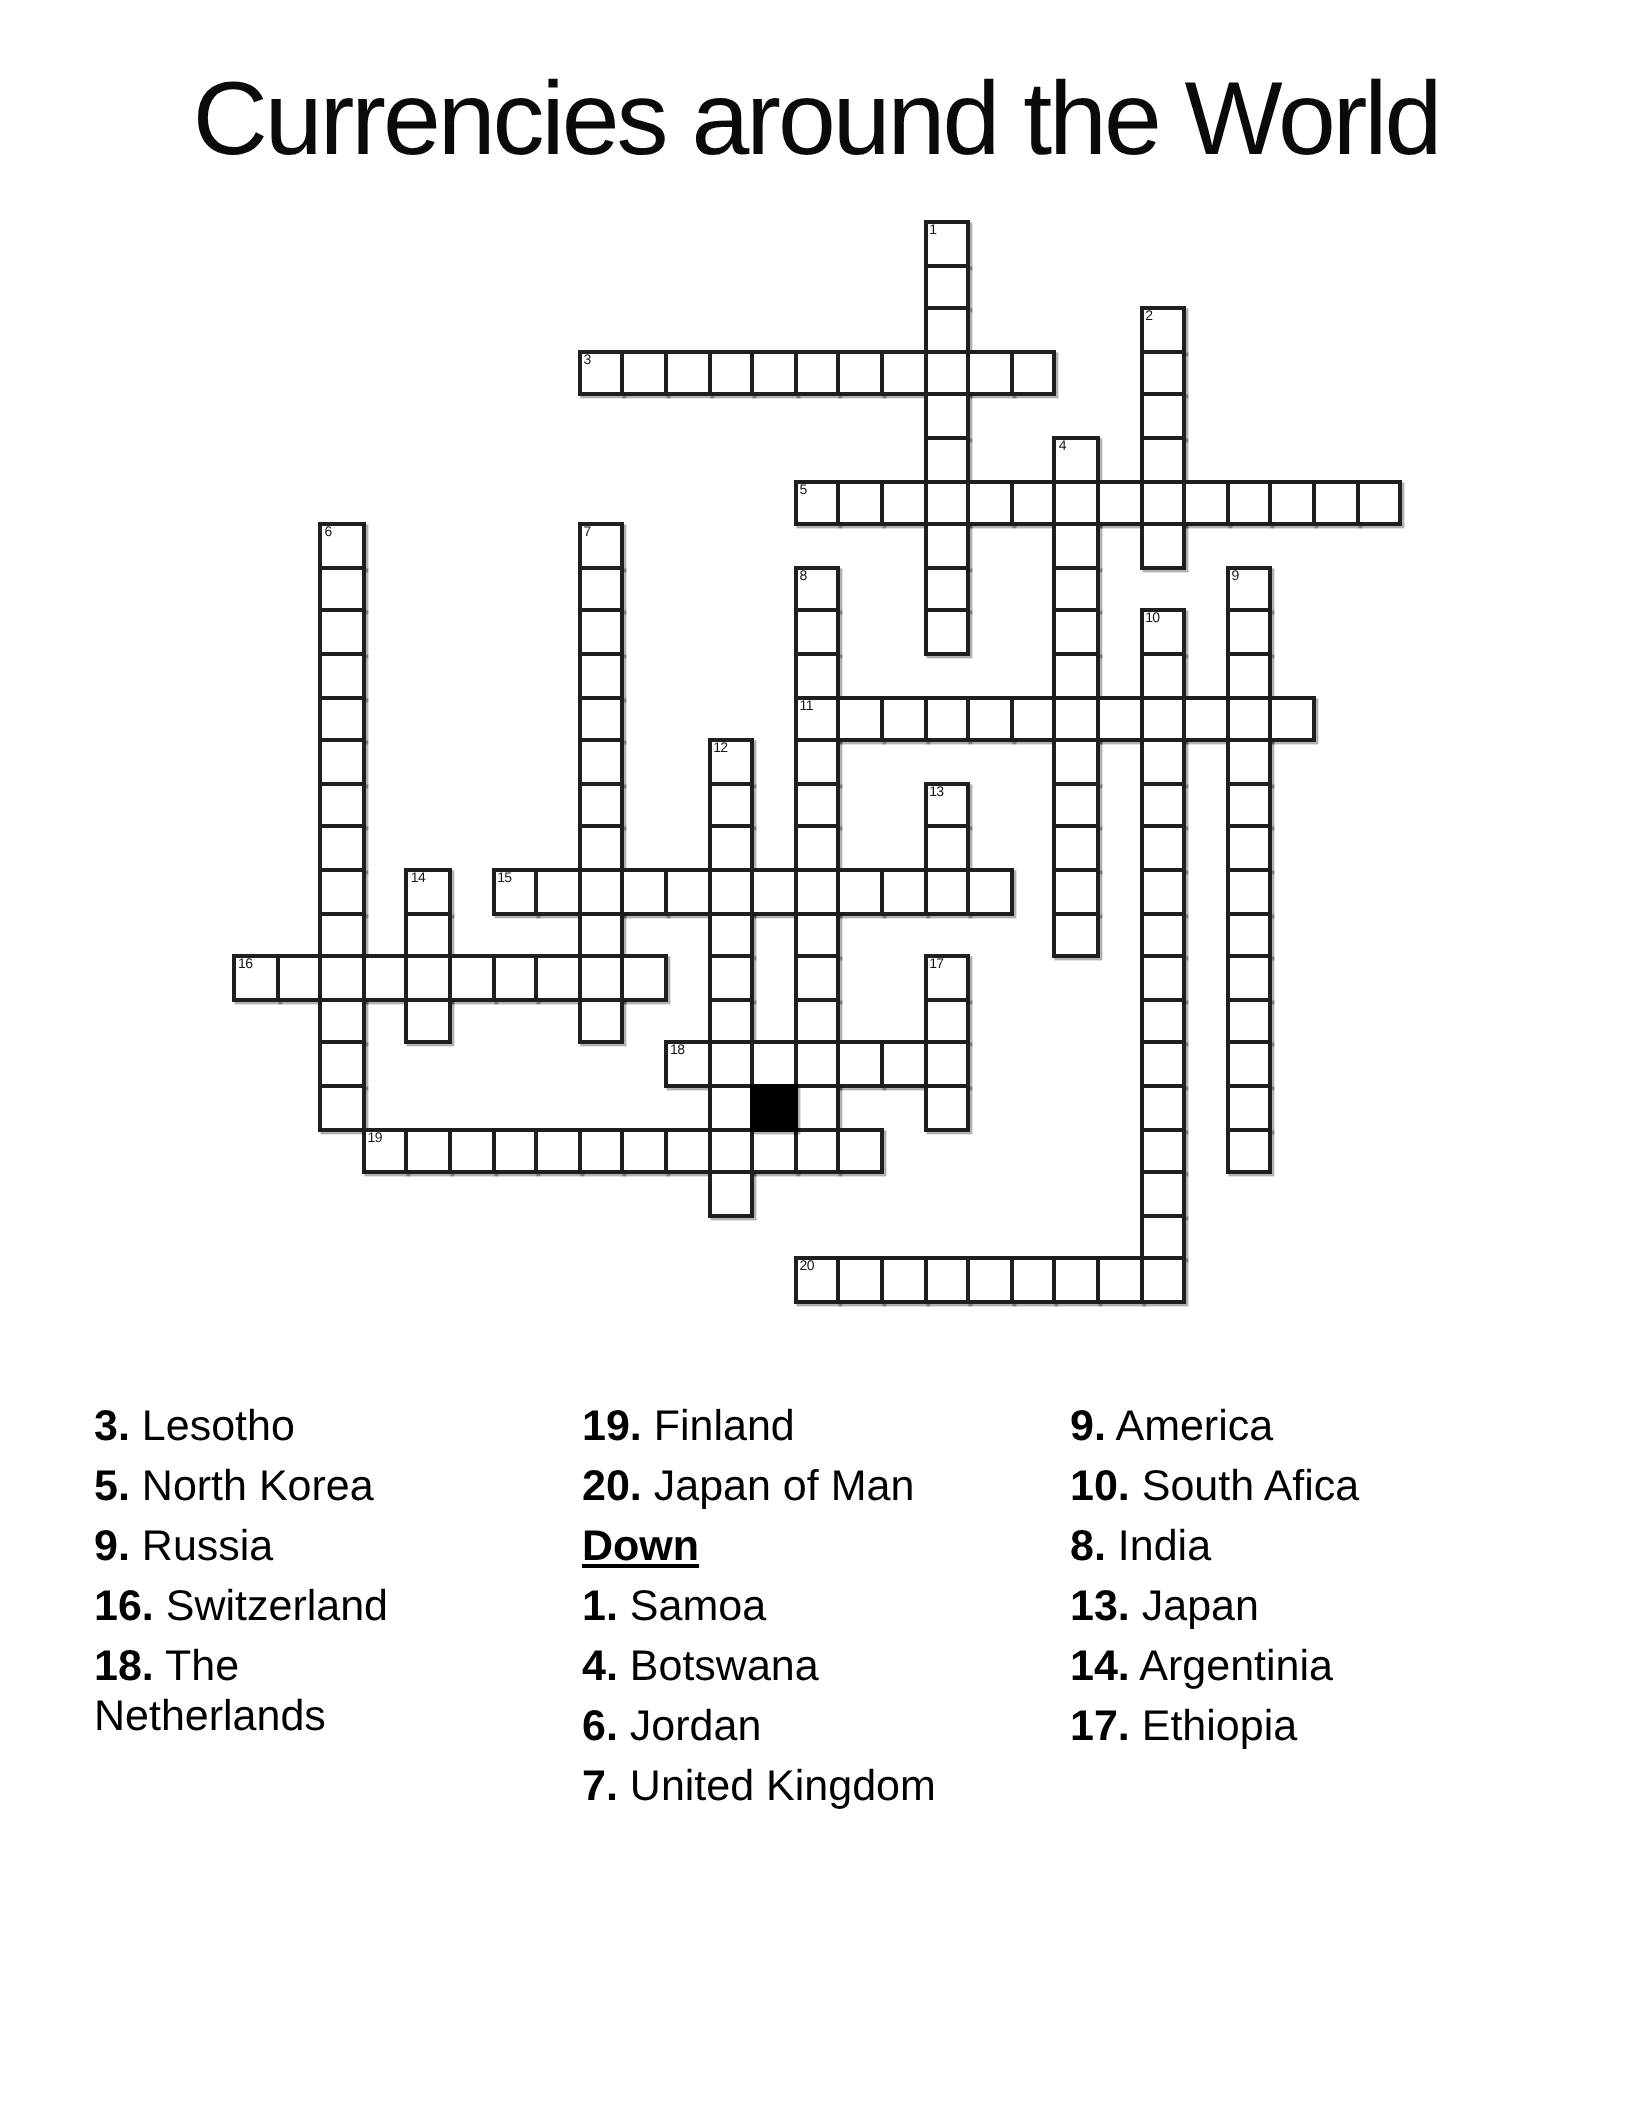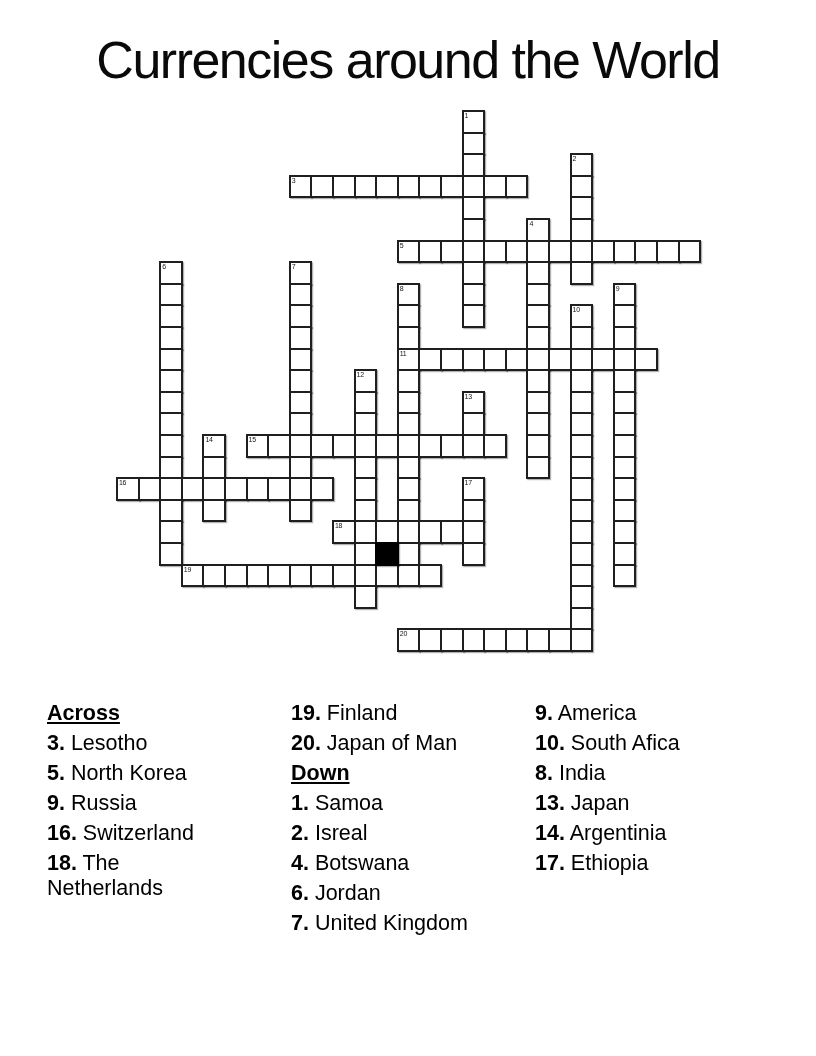--- a/index.html
+++ b/index.html
@@ -307,33 +307,31 @@
       <div class="cell" style="left: 440px; top: 628.4px;"></div>
       <div class="cell" style="left: 461.6px; top: 628.4px;"></div>
       <div class="cell" style="left: 483.2px; top: 628.4px;"></div>
       <div class="cell" style="left: 504.8px; top: 628.4px;"></div>
       <div class="cell" style="left: 526.4px; top: 628.4px;"></div>
       <div class="cell" style="left: 548px; top: 628.4px;"></div>
       <div class="cell" style="left: 569.6px; top: 628.4px;"></div>
       <div class="cell black" style="left: 375.2px; top: 542px;"></div>
     </div>
   <div class="clue-col c1">
-      <div class="clue-heading">Across</div>
       <div class="clue"><b>3.</b><span> Lesotho</span></div>
       <div class="clue"><b>5.</b><span> North Korea</span></div>
       <div class="clue"><b>9.</b><span> Russia</span></div>
       <div class="clue"><b>16.</b><span> Switzerland</span></div>
       <div class="clue"><b>18.</b><span> The</span><br><span>Netherlands</span></div>
     </div>
   <div class="clue-col c2">
       <div class="clue"><b>19.</b><span> Finland</span></div>
       <div class="clue"><b>20.</b><span> Japan of Man</span></div>
       <div class="clue-heading">Down</div>
       <div class="clue"><b>1.</b><span> Samoa</span></div>
-      <div class="clue"><b>2.</b><span> Isreal</span></div>
       <div class="clue"><b>4.</b><span> Botswana</span></div>
       <div class="clue"><b>6.</b><span> Jordan</span></div>
       <div class="clue"><b>7.</b><span> United Kingdom</span></div>
     </div>
   <div class="clue-col c3">
       <div class="clue"><b>9.</b><span> America</span></div>
       <div class="clue"><b>10.</b><span> South Afica</span></div>
       <div class="clue"><b>8.</b><span> India</span></div>
       <div class="clue"><b>13.</b><span> Japan</span></div>
       <div class="clue"><b>14.</b><span> Argentinia</span></div>

